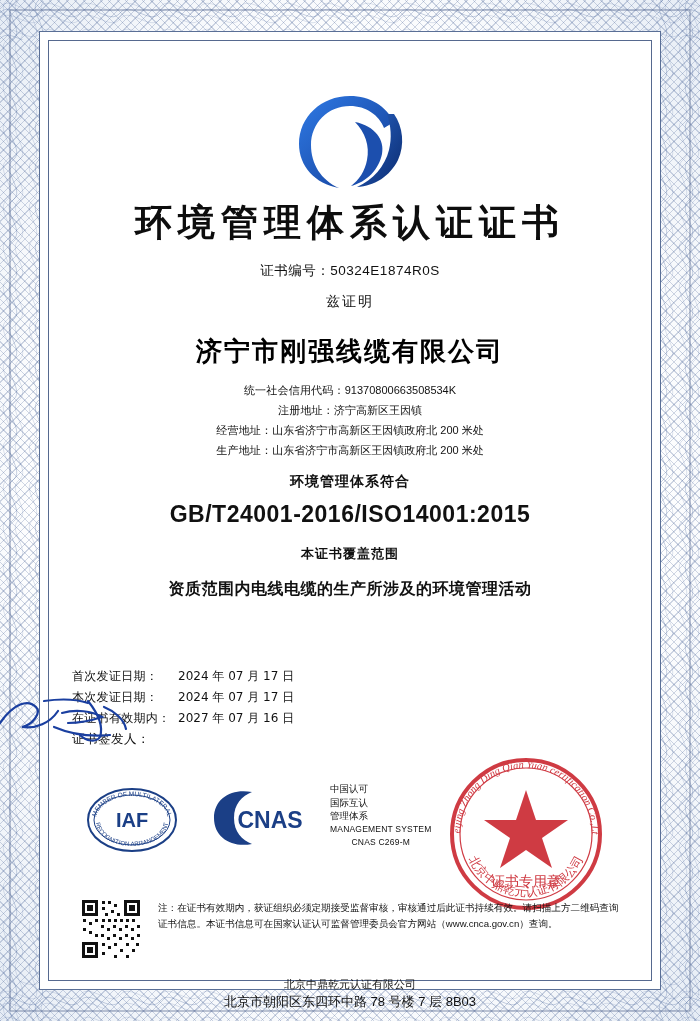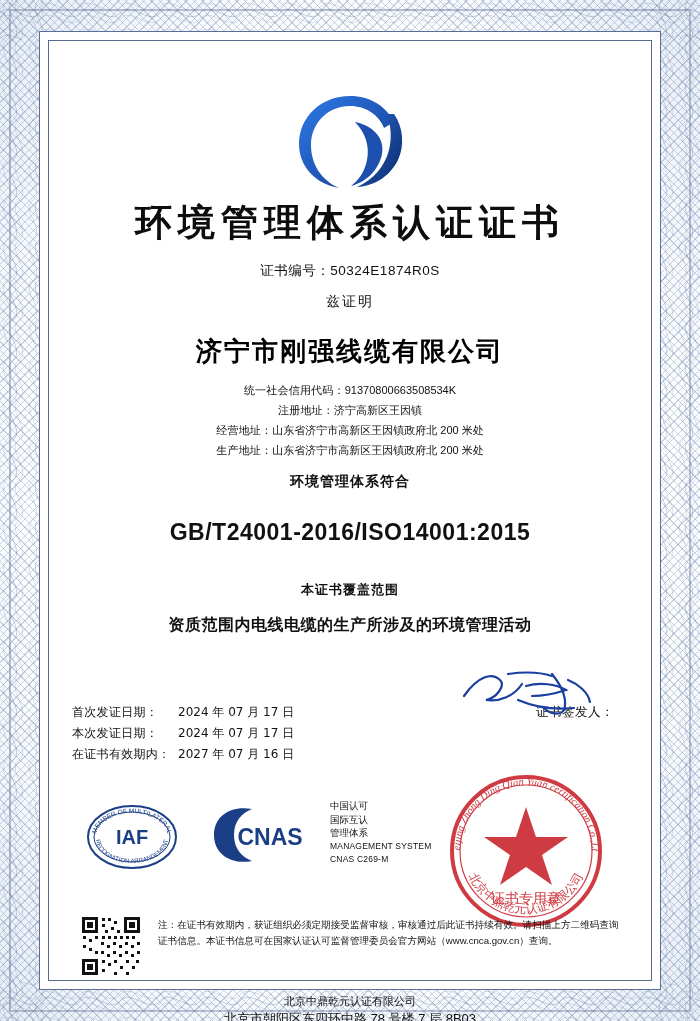--- a/index.html
+++ b/index.html
@@ -81,46 +81,47 @@
   }
   .meta div{margin-top:3px;}
   .meta .lbl{letter-spacing:.2px;}
   .conform{
     margin-top:14px;
     font-size:14px;
     font-weight:700;
     letter-spacing:1px;
   }
   .standard{
-    margin-top:28px;
+    margin-top:10px;
     font-size:23px;
     font-weight:700;
     letter-spacing:.5px;
   }
   .scope-label{
-    margin-top:35px;
+    margin-top:17px;
     font-size:13px;
     font-weight:700;
     letter-spacing:1px;
   }
   .scope-text{
     margin-top:16px;
     font-size:16px;
     font-weight:700;
     letter-spacing:.5px;
   }
 
   
   .dates-row{
     margin-top:66px;
     display:flex;
     align-items:flex-start;
     justify-content:space-between;
     padding:0 14px;
     position:relative;
+    flex-direction:column;
   }
   .dates{
     text-align:left;
     font-size:12px;
     line-height:21px;
   }
   .dates .d-line{display:flex;}
   .dates .d-lbl{width:106px;letter-spacing:.3px;}
   .dates .d-val{font-family:"DejaVu Sans","Liberation Sans",sans-serif;}
   .signer{
@@ -144,21 +145,21 @@
   }
   .iaf{position:absolute;left:28px;top:18px;width:92px;height:68px;}
   .cnas{position:absolute;left:150px;top:16px;width:112px;height:70px;}
   .cnas-text{
     position:absolute;left:272px;top:14px;
     text-align:left;
     font-size:9.5px;
     line-height:13.5px;
     color:#111;
   }
-  .cnas-text .ms{font-size:8.5px;letter-spacing:.2px;}
+  .cnas-text .ms{font-size:8.5px;letter-spacing:.2px;text-align:center;}
   .stamp{
     position:absolute;right:28px;top:-22px;width:176px;height:176px;
   }
 
   
   .bottom{
     position:relative;
     margin-top:4px;
     height:78px;
   }

